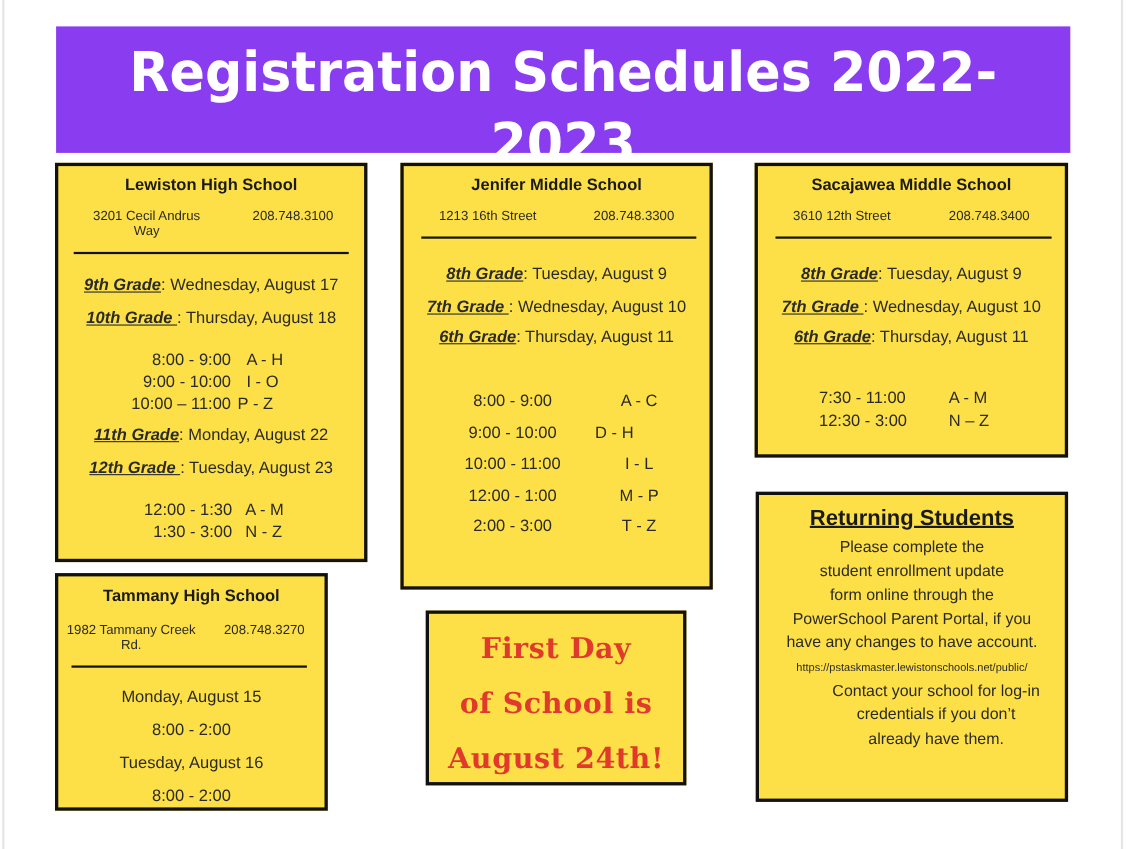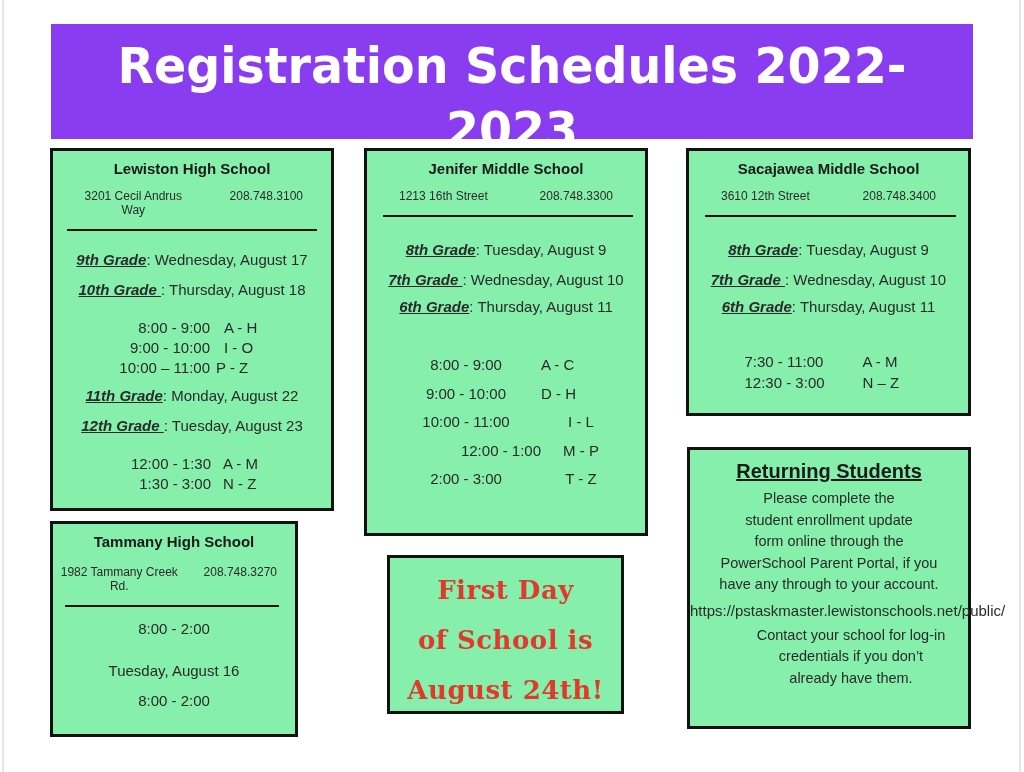--- a/index.html
+++ b/index.html
@@ -17,21 +17,21 @@
   .banner .title {
     font-family: "DejaVu Sans", sans-serif; font-weight: bold; font-size: 50px;
     letter-spacing: 0px; line-height: 64px; margin-top: 10px; transform: scaleX(0.95);
   }
   .banner .subtitle {
     font-family: "DejaVu Sans", sans-serif; font-weight: bold; font-size: 20px;
     line-height: 24px; margin-top: 4px; transform: scaleX(0.78); letter-spacing: -0.5px;
   }
 
   .box {
-    position: absolute; border: 3px solid #111; background: #86efac; box-sizing: border-box;
+    position: absolute; border: 3px solid #111; background: #fde047; box-sizing: border-box;
     text-align: center;
   }
   .school-name { font-weight: bold; font-size: 15px; color: #1a1a1a; }
   .contact { display: flex; justify-content: space-between; font-size: 12px; color: #2a2a2a; }
   .rule { height: 2px; background: #111; }
   .line { font-size: 15px; color: #2a2a2a; white-space: nowrap; }
   .grade { font-weight: bold; font-style: italic; text-decoration: underline; }
   .slot { display: flex; justify-content: center; font-size: 15px; color: #2a2a2a; }
   .slot .t { text-align: left; }
   .slot .r { text-align: left; }
@@ -64,21 +64,21 @@
   #firstday { left: 387px; top: 555px; width: 237px; height: 159px; }
   #firstday .fd {
     font-family: "DejaVu Serif", serif; font-weight: bold; color: #e03a2c;
     font-size: 26px; line-height: 50px; margin-top: 7px; letter-spacing: 0.5px;
   }
 
   
   #returning { left: 687px; top: 447px; width: 284px; height: 282px; }
   #returning .rtitle { font-weight: bold; font-size: 20px; text-decoration: underline; color: #1a1a1a; margin-top: 10px; }
   #returning .para { font-size: 14.5px; line-height: 21.5px; color: #2a2a2a; margin-top: 5px; }
-  #returning .url { font-size: 15px; color: #2a2a2a; margin-top: 6px; }
+  #returning .url { font-size: 10px; color: #2a2a2a; margin-top: 6px; }
   #returning .para2 { font-size: 14.5px; line-height: 21.5px; color: #2a2a2a; margin-top: 6px; padding-left: 44px; }
 </style>
 </head>
 <body>
 
 <div class="edge-l"></div>
 <div class="edge-r"></div>
 
 <div class="banner">
   <div class="title">Registration Schedules  2022-2023</div>
@@ -126,52 +126,53 @@
   </div>
 </div>
 
 <div class="box" id="ths">
   <div class="school-name">Tammany High School</div>
   <div class="contact">
     <span>1982 Tammany Creek Rd.</span>
     <span>208.748.3270</span>
   </div>
   <div class="rule"></div>
+  <div class="line" style="margin-top:18px">Monday, August 15</div>
   <div class="line" style="margin-top:13px">8:00 - 2:00</div>
-  <div class="line" style="margin-top:25px">Tuesday, August 16</div>
+  <div class="line" style="margin-top:13px">Tuesday, August 16</div>
   <div class="line" style="margin-top:13px">8:00 - 2:00</div>
 </div>
 
 <div class="box" id="jms">
   <div class="school-name">Jenifer Middle School</div>
   <div class="contact">
     <span>1213 16th Street</span>
     <span>208.748.3300</span>
   </div>
   <div class="rule"></div>
 
   <div class="line" style="margin-top:24px"><span class="grade">8th Grade</span><span>: </span><span>Tuesday, August 9</span></div>
   <div class="line" style="margin-top:13px"><span class="grade">7th Grade </span><span>: </span><span>Wednesday, August 10</span></div>
   <div class="line" style="margin-top:10px"><span class="grade">6th Grade</span><span>: </span><span>Thursday, August 11</span></div>
 
   <div style="margin-top:36px; line-height:28.5px">
     <div class="slot">
         <span class="t" style="width:150px;text-align:center">8:00 - 9:00</span>
-        <span class="r" style="width:80px;">A - C</span>
+        <span class="r" style="width:80px;text-align:center">A - C</span>
       </div>
     <div class="slot">
         <span class="t" style="width:150px;text-align:center">9:00 - 10:00</span>
         <span class="r" style="width:80px;text-align:left">D - H</span>
       </div>
     <div class="slot">
         <span class="t" style="width:150px;text-align:center">10:00 - 11:00</span>
         <span class="r" style="width:80px;text-align:center">I - L</span>
       </div>
     <div class="slot">
-        <span class="t" style="width:150px;text-align:right">12:00 - 1:00</span>
+        <span class="t" style="width:150px;text-align:center">12:00 - 1:00</span>
         <span class="r" style="width:80px;text-align:center">M - P</span>
       </div>
     <div class="slot">
         <span class="t" style="width:150px;text-align:center">2:00 - 3:00</span>
         <span class="r" style="width:80px;text-align:center">T - Z</span>
       </div>
   </div>
 </div>
 
 <div class="box" id="sms">
@@ -206,21 +207,21 @@
   </div>
 </div>
 
 <div class="box" id="returning">
   <div class="rtitle">Returning Students</div>
   <div class="para">
     <div>Please complete  the</div>
     <div>student enrollment update</div>
     <div>form online through the</div>
     <div>PowerSchool Parent Portal, if you</div>
-    <div>have any through to your account.</div>
+    <div>have any changes to have account.</div>
   </div>
   <div class="url">https://pstaskmaster.lewistonschools.net/public/</div>
   <div class="para2">
     <div>Contact your school for log-in</div>
     <div>credentials if you don’t</div>
     <div>already have them.</div>
   </div>
 </div>
 
 </body></html>

